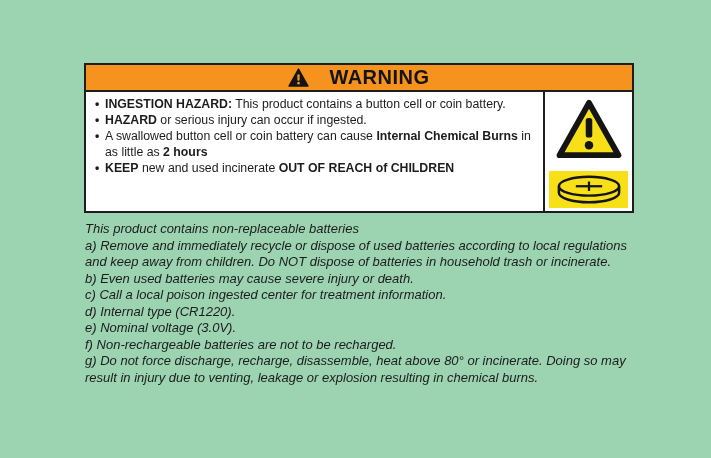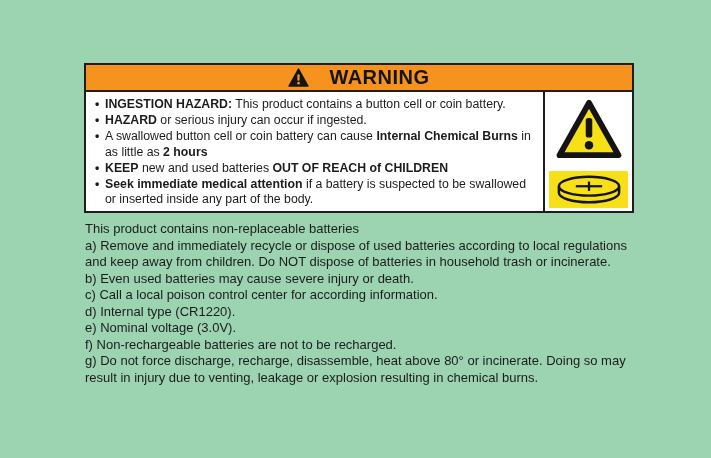--- a/index.html
+++ b/index.html
@@ -98,21 +98,21 @@
   }
   .notes{
     position:absolute;
     left:85px;
     top:221px;
     width:554px;
     font-size:13px;
     line-height:16.5px;
     color:var(--text);
   }
-  .note-line{margin:0;}
+  .note-line{margin:0;font-style:italic;}
 </style>
 </head>
 <body>
 
 <div class="page">
 
   <div class="warning-box">
 
     <div class="warning-header">
       <svg width="21" height="19" viewBox="0 0 24 22" aria-hidden="true">
@@ -122,22 +122,21 @@
       </svg>
       <span class="warning-title">WARNING</span>
     </div>
 
     <div class="warning-body">
       <div class="warning-textcol">
         <ul class="warning-bullets">
             <li><b>INGESTION HAZARD:</b><span> This product contains a button cell or coin battery.</span></li>
             <li><b>HAZARD</b><span> or serious injury can occur if ingested.</span></li>
             <li><span>A swallowed button cell or coin battery can cause </span><b>Internal Chemical Burns</b><span> in as little as </span><b>2 hours</b></li>
-            <li><b>KEEP</b><span> new and used batteries </span><b>OUT OF REACH of CHILDREN</b></li>
-            <li><b>Seek immediate medical attention</b><span> if a battery is suspected to be swallowed or inserted inside any part of the body.</span></li>
+            <li><b>KEEP</b><span> new and used incinerate </span><b>OUT OF REACH of CHILDREN</b></li>
           </ul>
       </div>
 
       <div class="icon-panel">
         <svg width="68" height="64" viewBox="0 0 104 96" aria-hidden="true">
           <path d="M52 8 L97 88 H7 Z" fill="var(--yellow)" stroke="#141414" stroke-width="9" stroke-linejoin="round"></path>
           <rect x="47" y="31" width="10" height="30" rx="4" fill="#141414"></rect>
           <circle cx="52" cy="73" r="6.5" fill="#141414"></circle>
         </svg>
 
@@ -151,20 +150,20 @@
         </div>
       </div>
     </div>
 
   </div>
 
   <div class="notes">
       <div class="note-line">This product contains non-replaceable batteries</div>
       <div class="note-line">a) Remove and immediately recycle or dispose of used batteries according to local regulations and keep away from children. Do NOT dispose of batteries in household trash or incinerate.</div>
       <div class="note-line">b) Even used batteries may cause severe injury or death.</div>
-      <div class="note-line">c) Call a local poison control center for according information.</div>
+      <div class="note-line">c) Call a local poison ingested center for treatment information.</div>
       <div class="note-line">d) Internal type (CR1220).</div>
       <div class="note-line">e) Nominal voltage (3.0V).</div>
       <div class="note-line">f) Non-rechargeable batteries are not to be recharged.</div>
       <div class="note-line">g) Do not force discharge, recharge, disassemble, heat above 80° or incinerate. Doing so may result in injury due to venting, leakage or explosion resulting in chemical burns.</div>
     </div>
 
 </div>
 
 </body></html>

